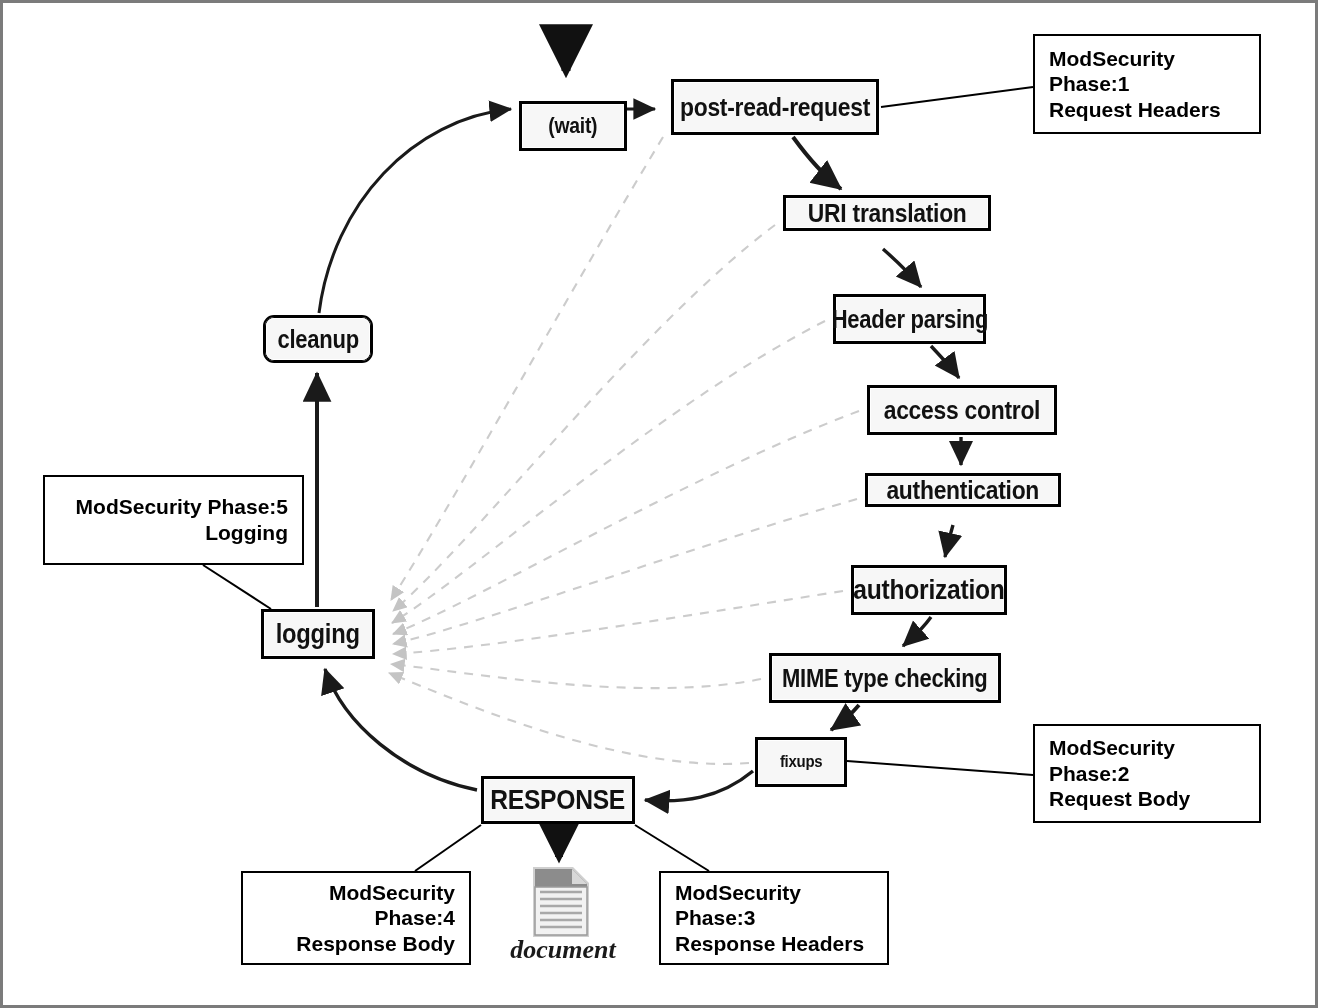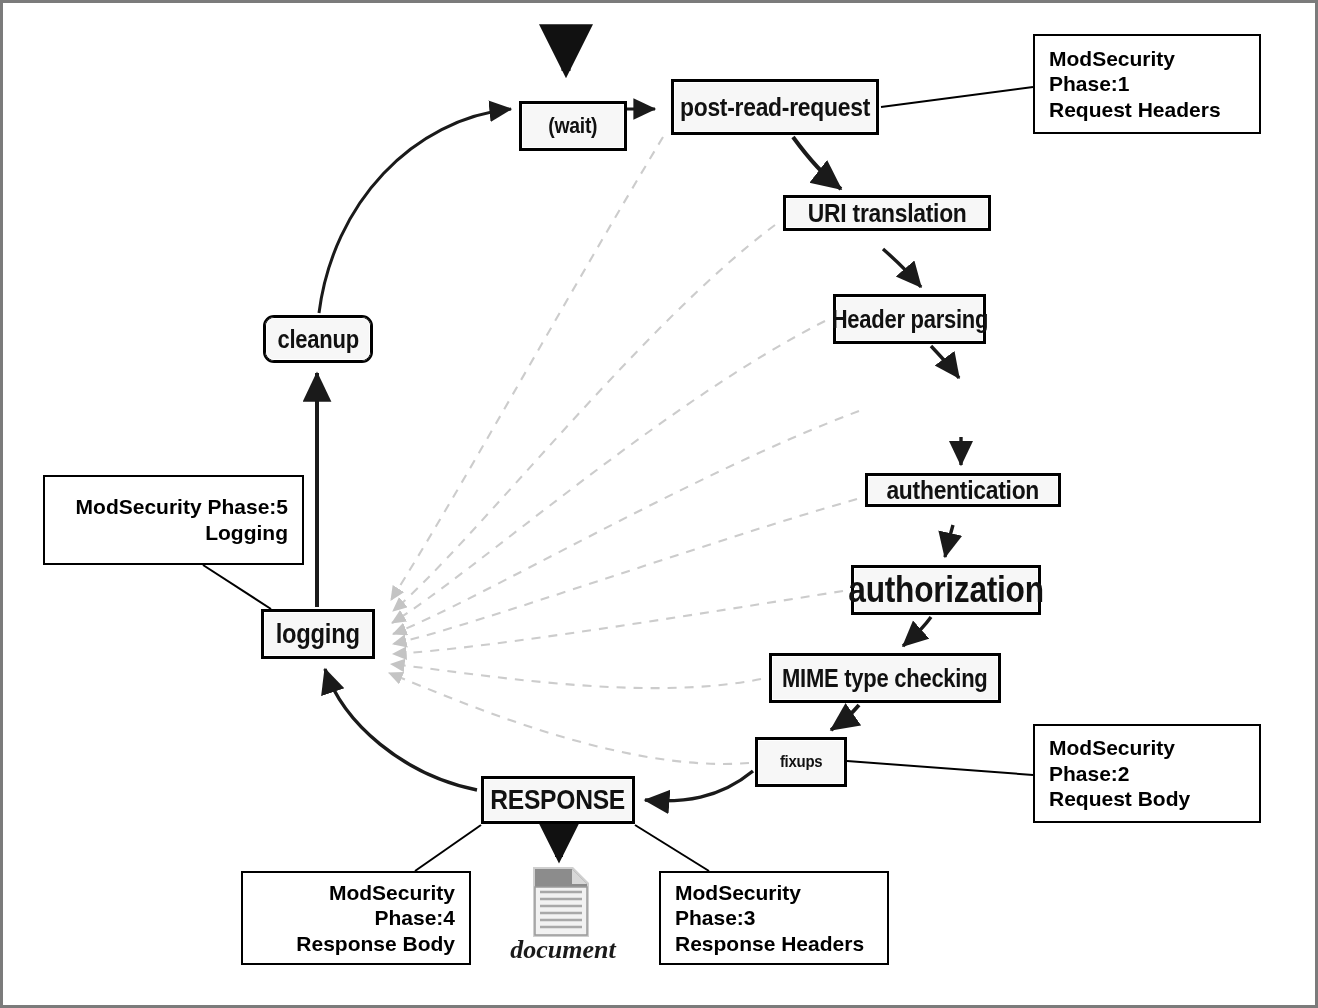--- a/index.html
+++ b/index.html
@@ -173,26 +173,29 @@
   </div>
 
   <div class="node heavy" style="left:780px; top:192px; width:208px; height:36px; font-size:26px;">
     <span class="lbl">URI translation</span>
   </div>
 
   <div class="node light" style="left:830px; top:291px; width:153px; height:50px; font-size:25px;">
     <span class="lbl">Header parsing</span>
   </div>
 
+  <div class="node heavy" style="left:864px; top:382px; width:190px; height:50px; font-size:26px;">
+    <span class="lbl">access control</span>
+  </div>
 
   <div class="node heavy" style="left:862px; top:470px; width:196px; height:34px; font-size:26px;text-align:center;">
     <span class="lbl">authentication</span>
   </div>
 
-  <div class="node heavy" style="left:848px; top:562px; width:190px; height:50px; font-size:36px;">
+  <div class="node heavy" style="left:848px; top:562px; width:156px; height:50px; font-size:28px;">
     <span class="lbl">authorization</span>
   </div>
 
   <div class="node light" style="left:766px; top:650px; width:232px; height:50px; font-size:25px;">
     <span class="lbl">MIME type checking</span>
   </div>
 
   <div class="node heavy" style="left:752px; top:734px; width:92px; height:50px; font-size:17px;">
     <span class="lbl">fixups</span>
   </div>

